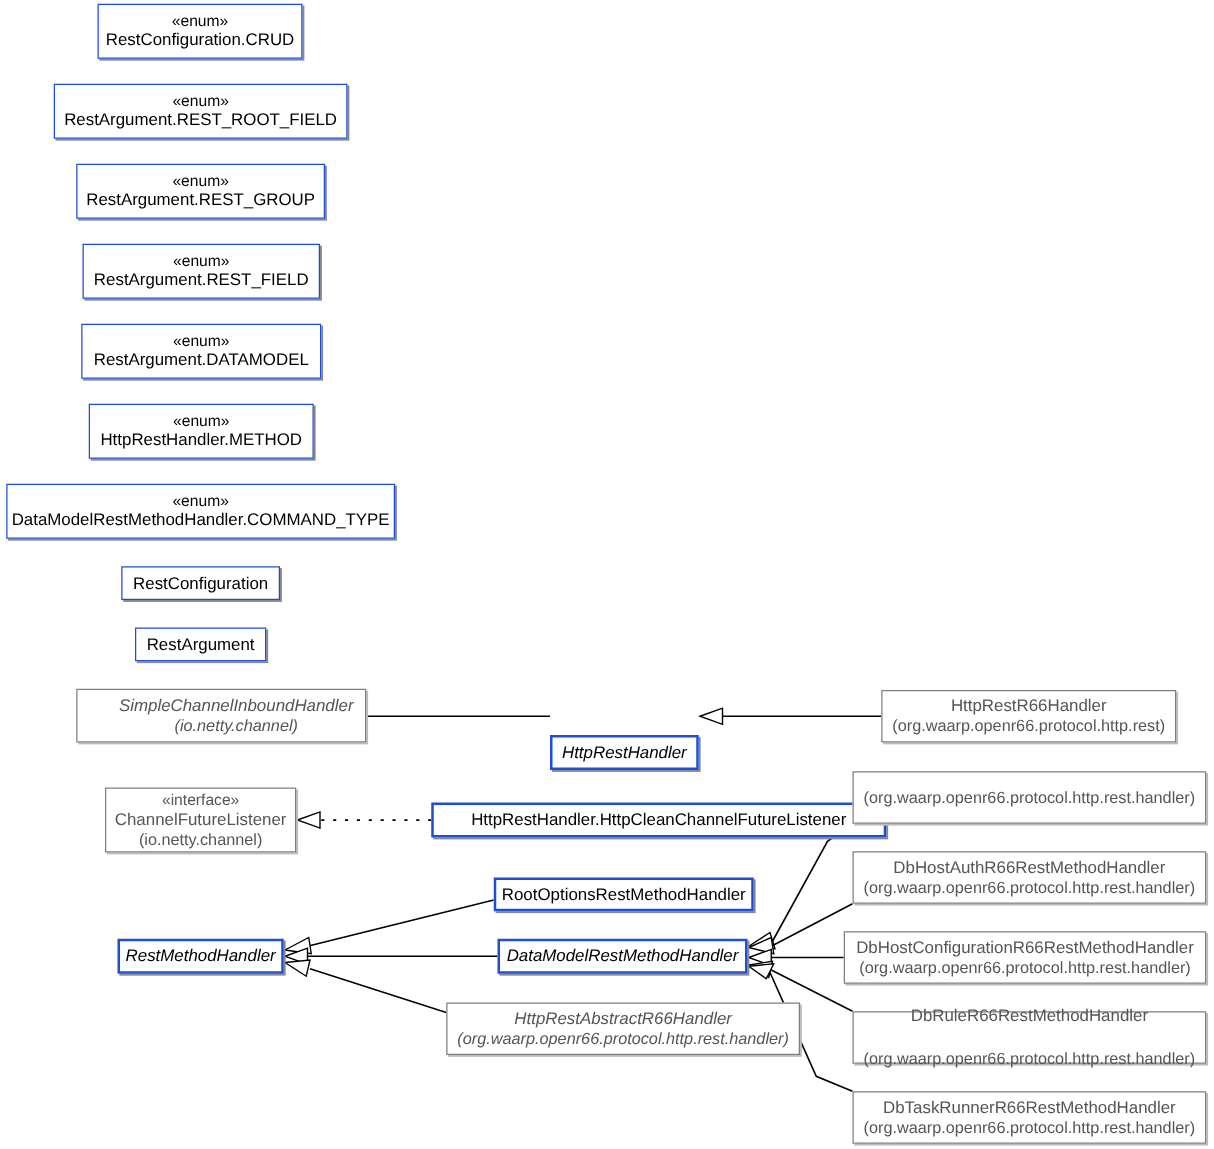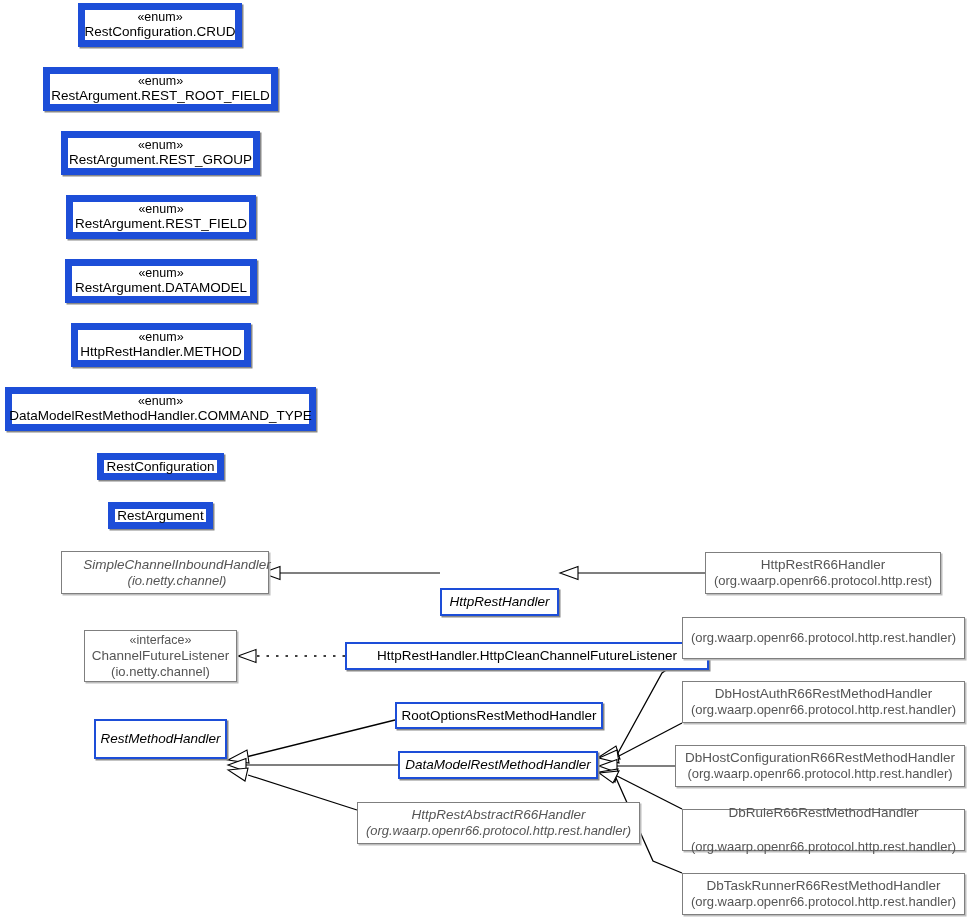--- a/index.html
+++ b/index.html
@@ -25,21 +25,21 @@
     position: absolute;
     left: 0; top: 0;
     width: 971px;
     height: 919px;
     pointer-events: none;
   }
   .node {
     position: absolute;
     box-sizing: border-box;
     background: #ffffff;
-    border: 7px solid #1d4ed8;
+    border: 1px solid #1d4ed8;
     box-shadow: 1.5px 1.5px 0 0 #888888;
     display: flex;
     flex-direction: column;
     align-items: center;
     justify-content: center;
     text-align: center;
     line-height: 1.18;
     white-space: nowrap;
   }
   .node .stereotype {
@@ -175,21 +175,21 @@
   </div>
 
   <div class="node" style="left:97px; top:453px; width:127px; height:27px;">
     <div class="nm">RestConfiguration</div>
   </div>
 
   <div class="node" style="left:108px; top:502px; width:105px; height:27px;">
     <div class="nm">RestArgument</div>
   </div>
 
-  <div class="node external abstract" style="left:61px; top:551px; width:208px; height:43px;padding-left:24px;">
+  <div class="node external abstract" style="left:61px; top:551px; width:232px; height:43px;padding-left:24px;">
     <div class="nm">SimpleChannelInboundHandler</div>
     <div class="pkg">(io.netty.channel)</div>
   </div>
 
   <div class="node abstract strong" style="left:440px; top:588px; width:119px; height:28px;justify-content:center;">
     <div class="nm">HttpRestHandler</div>
   </div>
 
   <div class="node external" style="left:705px; top:552px; width:236px; height:42px;">
     <div class="nm">HttpRestR66Handler</div>
@@ -227,21 +227,21 @@
 
   <div class="node external" style="left:682px; top:873px; width:283px; height:42px;">
     <div class="nm">DbTaskRunnerR66RestMethodHandler</div>
     <div class="pkg">(org.waarp.openr66.protocol.http.rest.handler)</div>
   </div>
 
   <div class="node strong" style="left:395px; top:702px; width:208px; height:27px;">
     <div class="nm">RootOptionsRestMethodHandler</div>
   </div>
 
-  <div class="node abstract strong" style="left:94px; top:719px; width:133px; height:40px;">
+  <div class="node abstract strong" style="left:94px; top:751px; width:133px; height:28px;">
     <div class="nm">RestMethodHandler</div>
   </div>
 
   <div class="node abstract strong" style="left:398px; top:751px; width:200px; height:28px;">
     <div class="nm">DataModelRestMethodHandler</div>
   </div>
 
   <div class="node external abstract" style="left:357px; top:802px; width:283px; height:42px;">
     <div class="nm">HttpRestAbstractR66Handler</div>
     <div class="pkg">(org.waarp.openr66.protocol.http.rest.handler)</div>

